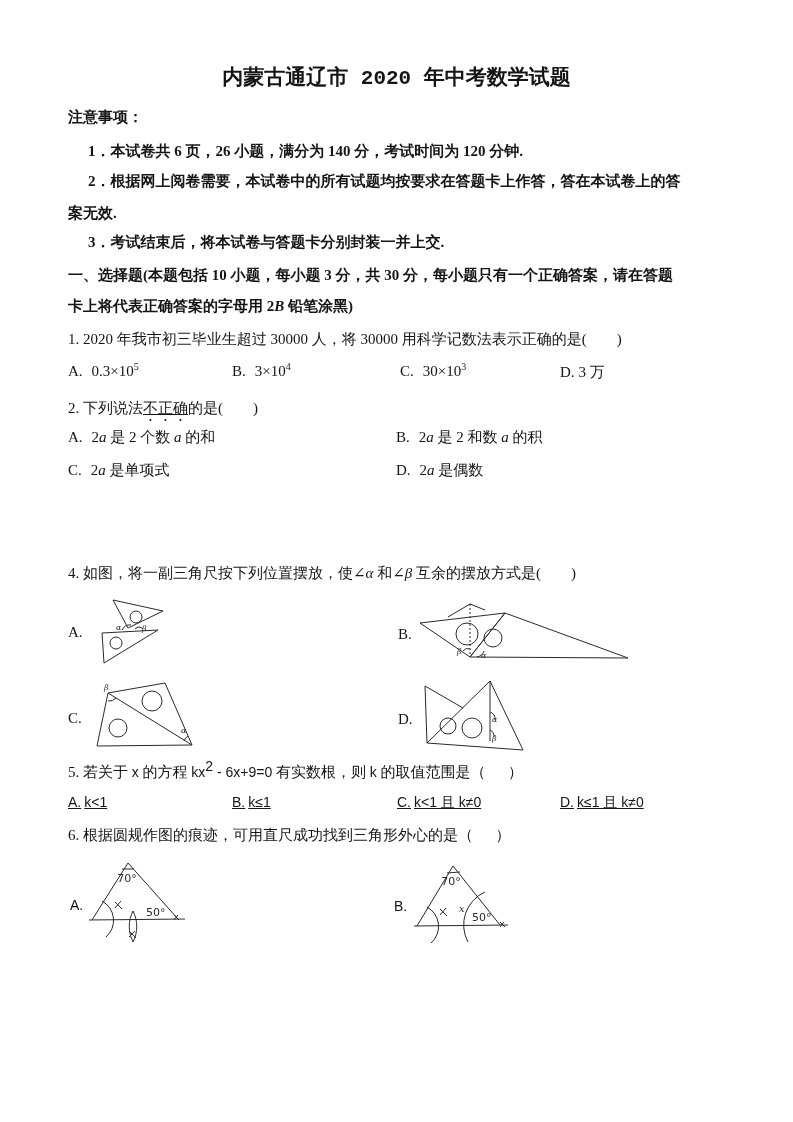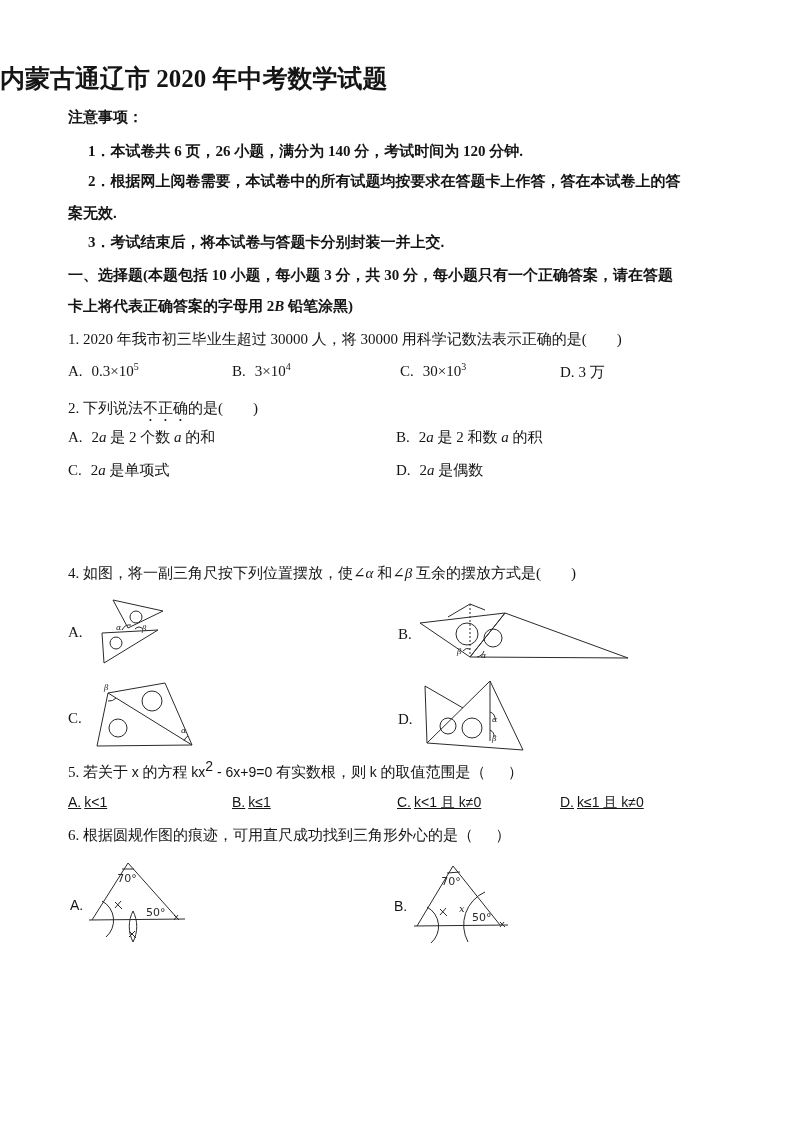--- a/index.html
+++ b/index.html
@@ -1,30 +1,30 @@
 <!DOCTYPE html>
 <html><head>
 <meta charset="utf-8">
 <style>
   html,body{margin:0;padding:0;background:#ffffff;}
   .page{position:relative;width:793px;height:1122px;background:#fff;overflow:hidden;
         font-family:"Liberation Serif","DejaVu Serif",serif;color:#151515;}
   .ln{position:absolute;white-space:pre;font-size:15px;line-height:22px;left:68px;}
   .ind{left:88px;}
   .b{font-weight:bold;}
-  .title{left:0;width:100%;text-align:left;font-size:25px;font-weight:bold;}
+  .title{left:0;width:100%;text-align:center;font-size:21px;font-weight:bold;font-family:Liberation Mono, monospace;}
   .row{position:absolute;left:0;width:100%;height:24px;}
   .opt{position:absolute;white-space:pre;font-size:15px;top:0;}
   .lbl{margin-right:9px;}
   .sup{font-size:10px;vertical-align:6px;line-height:0;}
   .it{font-style:italic;}
   .sans{font-family:"Liberation Sans","DejaVu Sans",sans-serif;font-size:14px;}
   .sansrow .opt{font-family:"Liberation Sans","DejaVu Sans",sans-serif;font-size:14px;text-decoration:underline;}
   .emph{-webkit-text-emphasis:filled dot;text-emphasis:filled dot;
-        -webkit-text-emphasis-position:under right;text-emphasis-position:under right;}
+        -webkit-text-emphasis-position:under right;text-emphasis-position:under right;text-decoration:underline;}
   .figlbl{position:absolute;font-size:15px;white-space:pre;}
   .figlbl.sansl{font-family:"Liberation Sans","DejaVu Sans",sans-serif;font-size:14px;}
   .fig{position:absolute;}
   .fig path,.fig line,.fig polygon,.fig polyline,.fig circle{stroke:#2a2a2a;stroke-width:1;fill:none;}
   .fig text{fill:#2a2a2a;stroke:none;}
   .greek{font-family:"DejaVu Serif","Liberation Serif",serif;font-style:italic;font-size:8px;}
   .deg{font-family:"DejaVu Sans","Liberation Sans",sans-serif;font-size:11px;}
   .xlbl{font-family:"DejaVu Serif","Liberation Serif",serif;font-style:italic;font-size:10px;}
 </style>
 </head>

